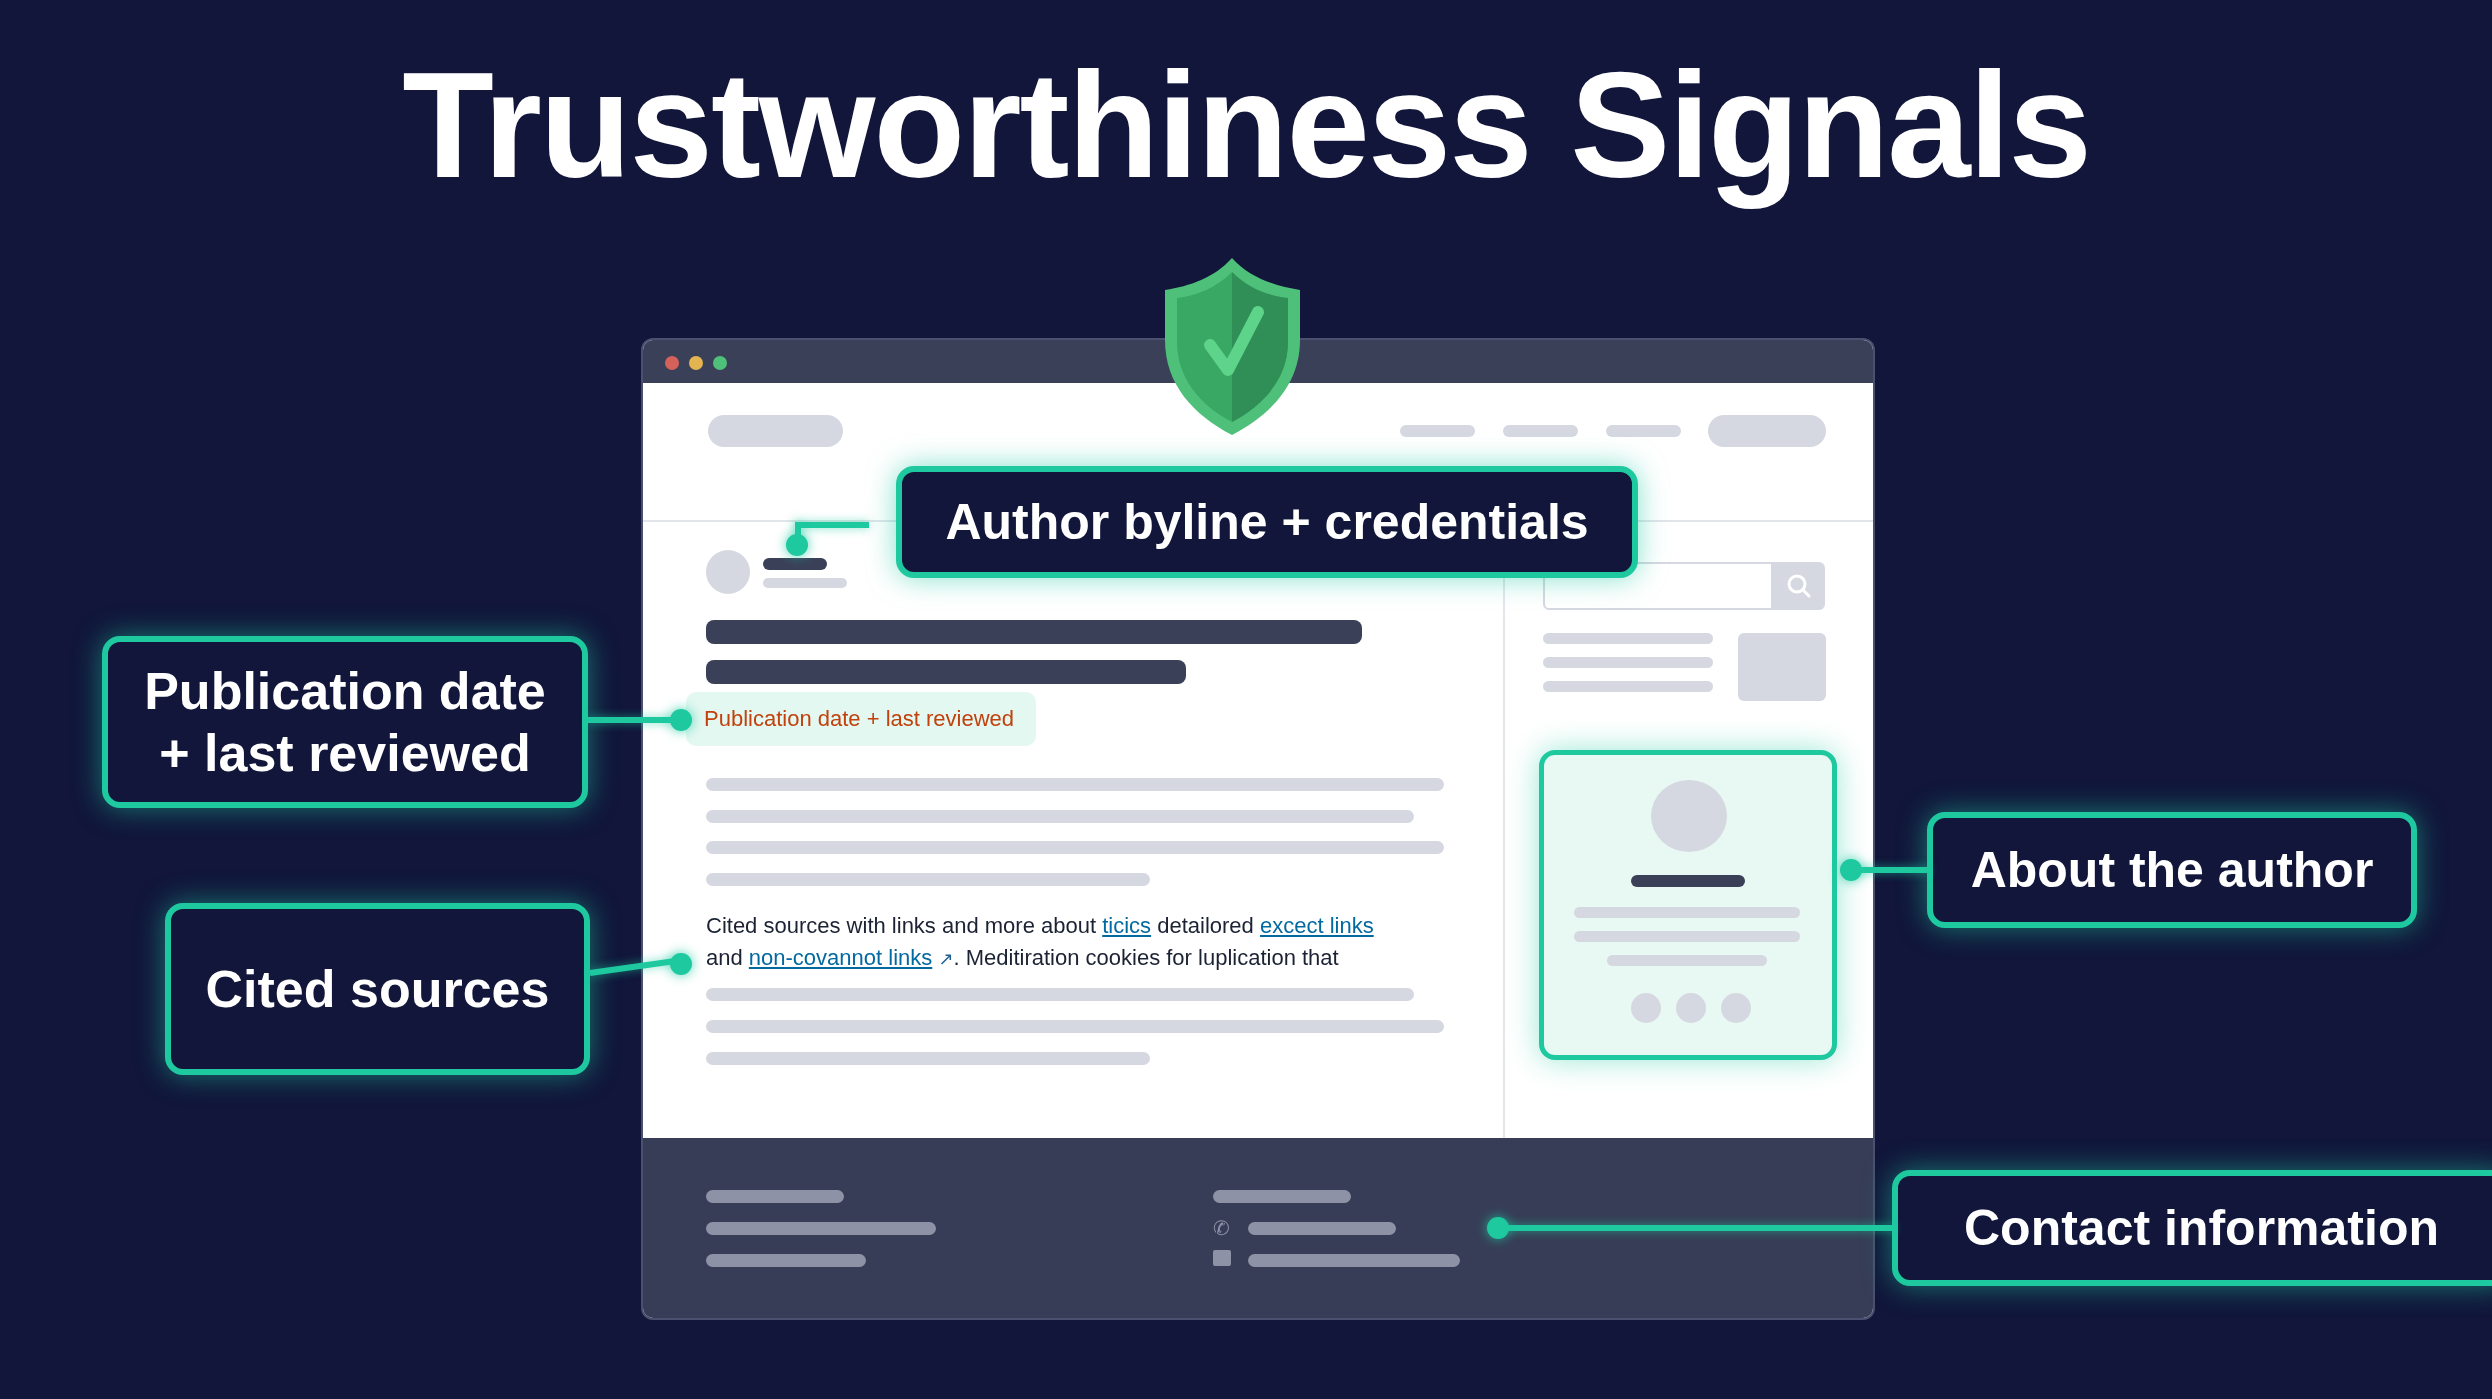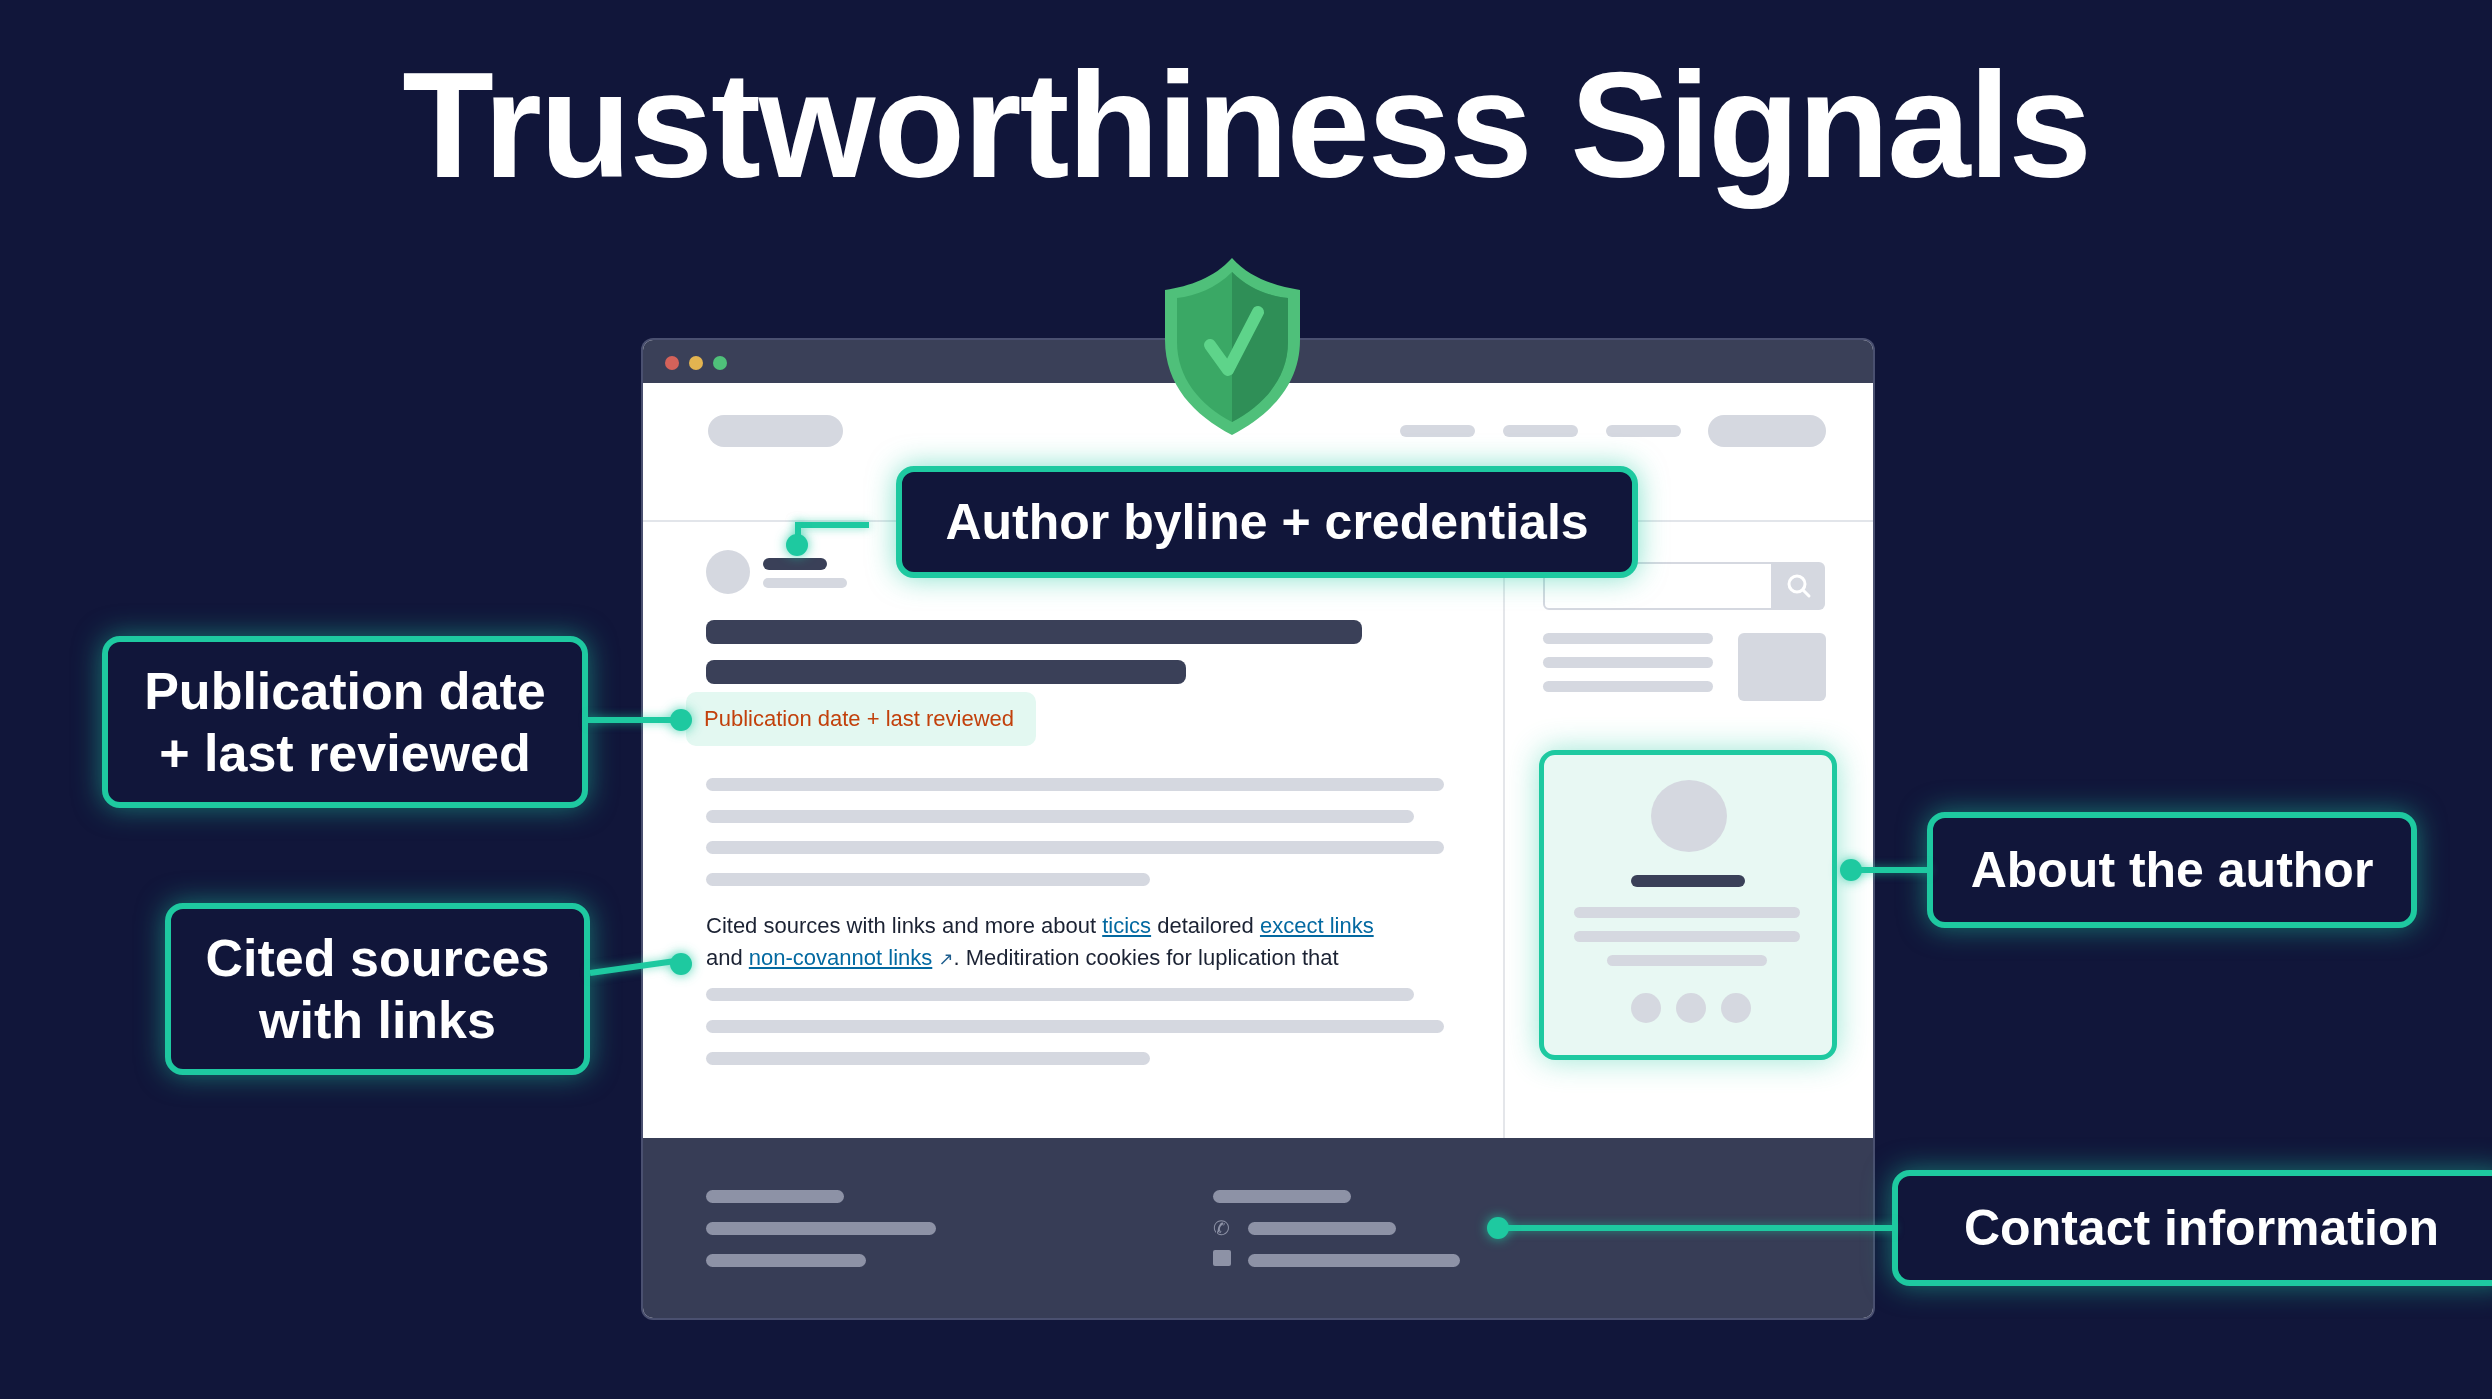--- a/index.html
+++ b/index.html
@@ -154,21 +154,20 @@
 
 <div class="callout" style="left:102px;top:636px;width:486px;height:172px;font-size:52px;line-height:62px;flex-direction:column">
   <span>Publication date</span>
   <span>+ last reviewed</span>
 </div>
 <div class="line" style="left:588px;top:717px;width:85px;height:6px"></div>
 <div class="node" style="left:670px;top:709px"></div>
 
 <div class="callout" style="left:165px;top:903px;width:425px;height:172px;font-size:52px;line-height:62px;flex-direction:column">
   <span>Cited sources</span>
-  <span>with links</span>
 </div>
 <div class="line" style="left:590px;top:970px;width:90px;height:6px;transform:rotate(-8deg);transform-origin:left center"></div>
 <div class="node" style="left:670px;top:953px"></div>
 
 <div class="callout" style="left:1927px;top:812px;width:490px;height:116px;font-size:50px">
   <span>About the author</span>
 </div>
 <div class="line" style="left:1850px;top:867px;width:80px;height:6px"></div>
 <div class="node" style="left:1840px;top:859px"></div>
 

